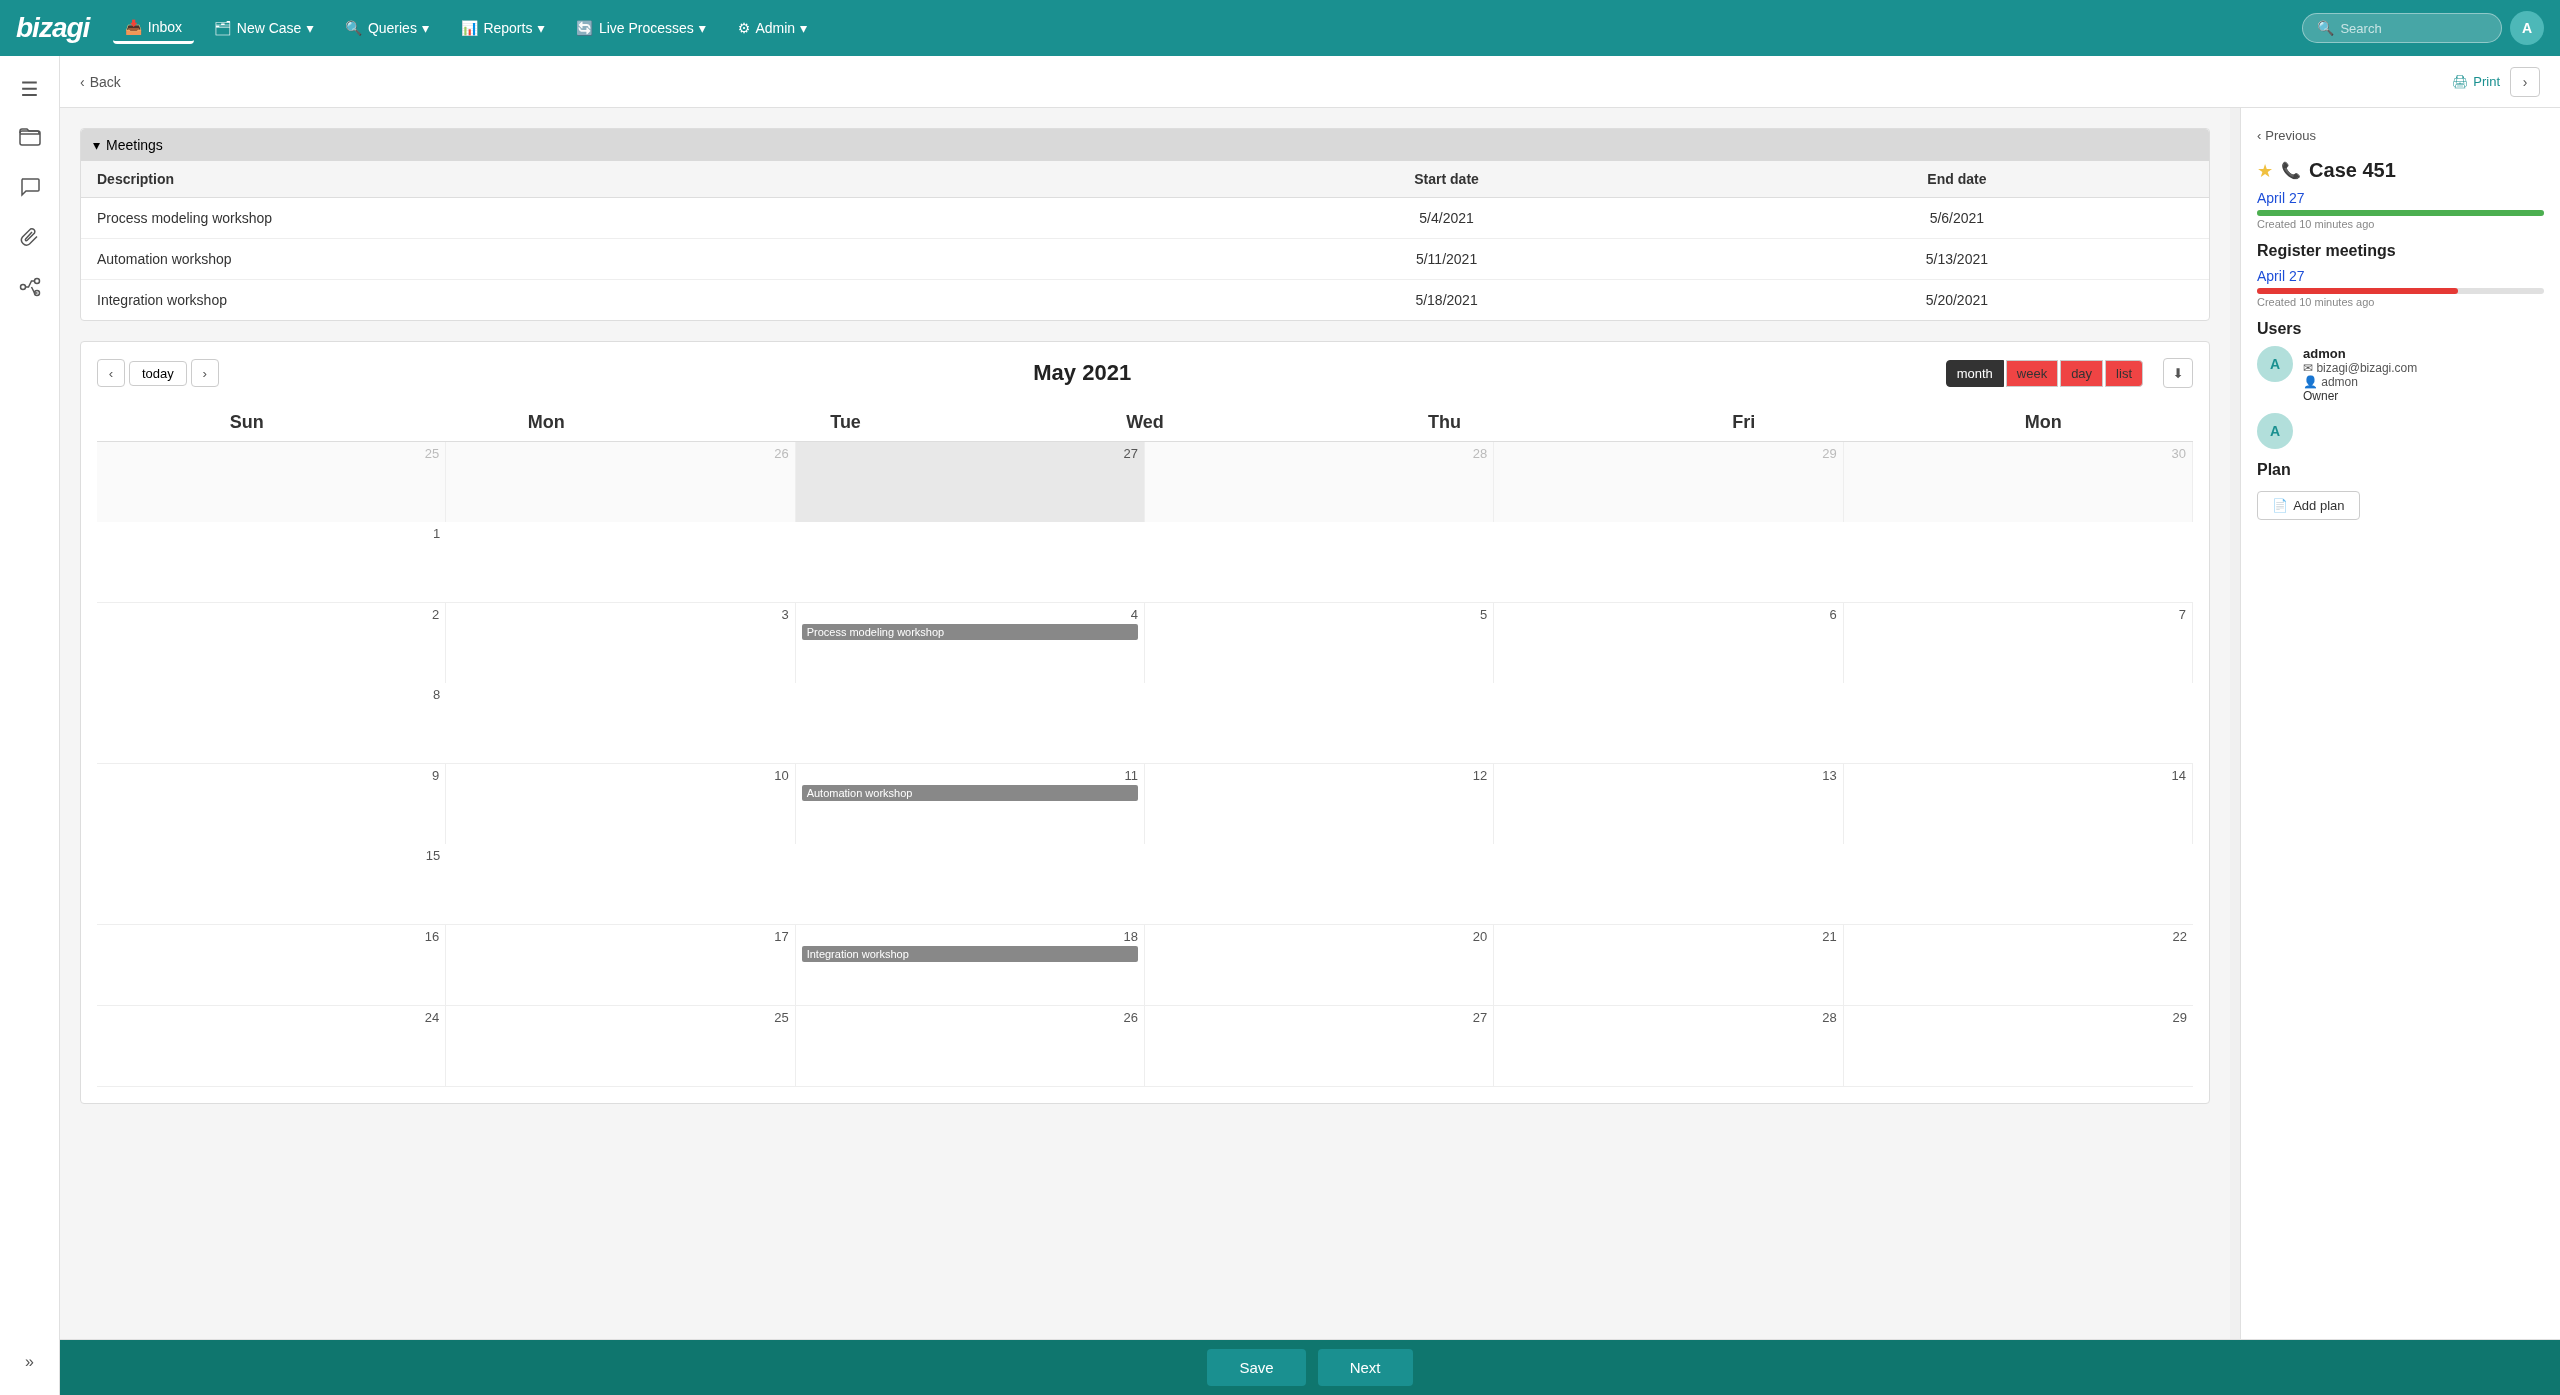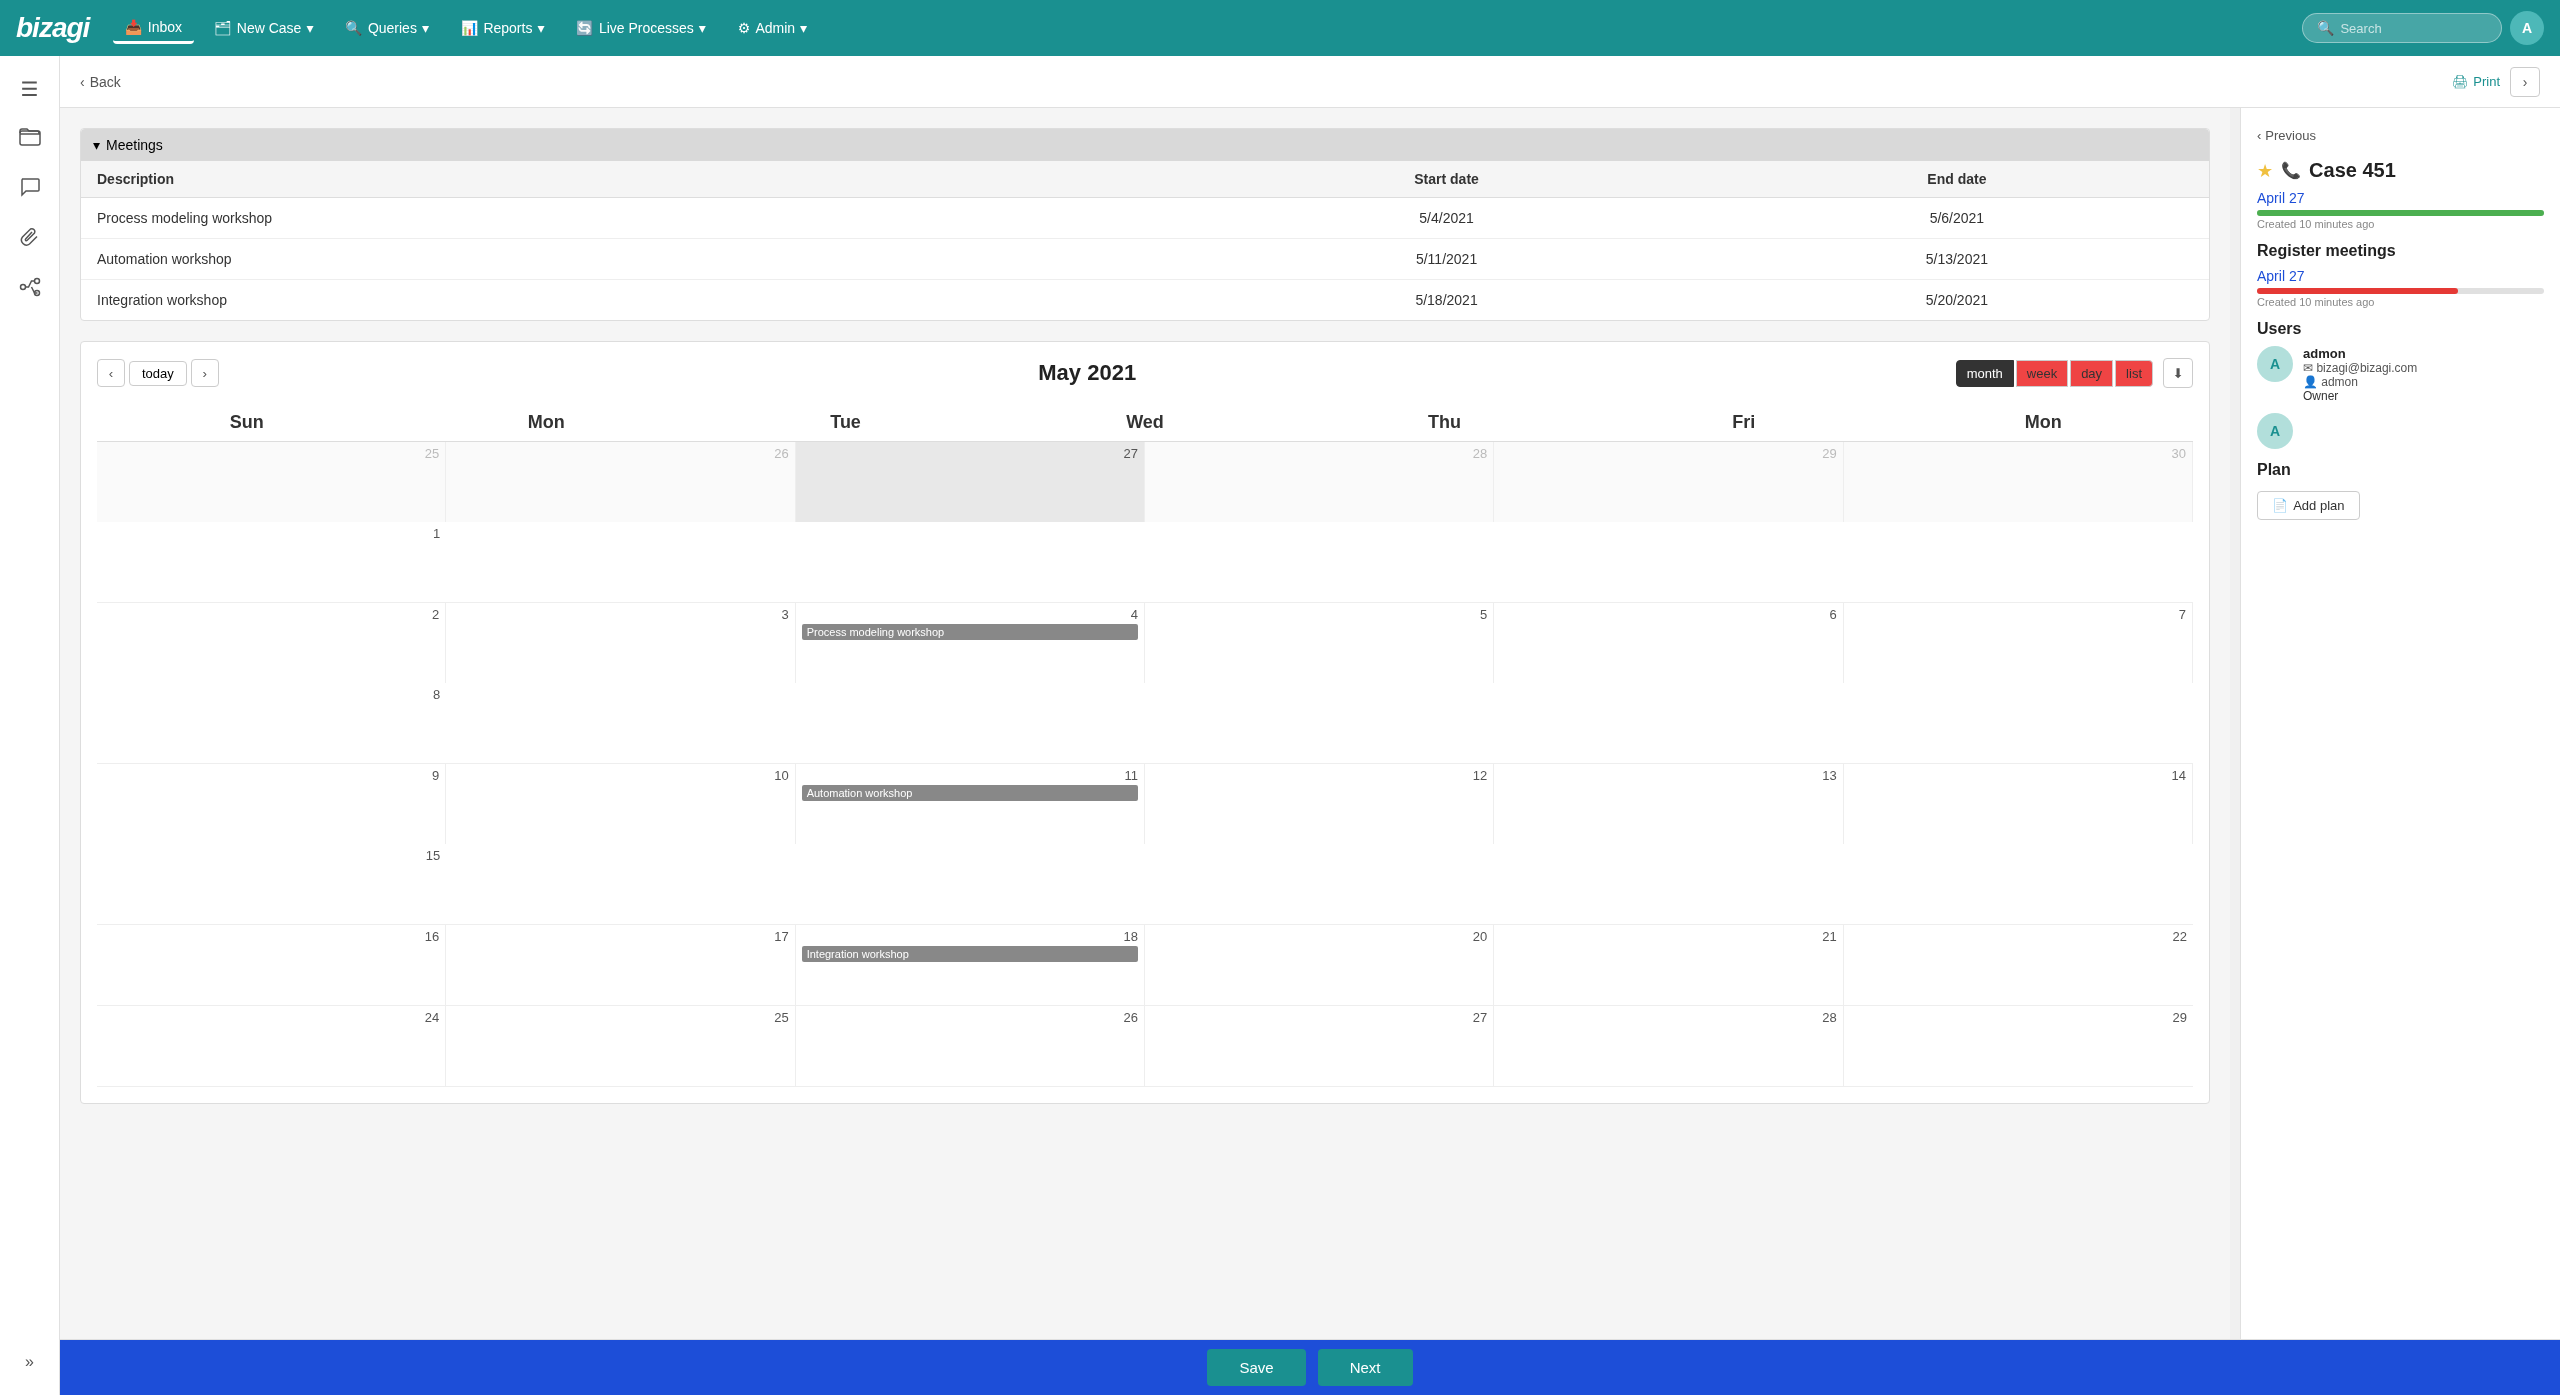--- a/index.html
+++ b/index.html
@@ -316,21 +316,21 @@
       padding: 2px 5px;
       border-radius: 2px;
       margin-top: 2px;
       white-space: nowrap;
       overflow: hidden;
       text-overflow: ellipsis;
     }
 
     
     .footer {
-      background: #1d4ed8;
+      background: #0f766e;
       border-top: 1px solid #e0e0e0;
       padding: 12px 20px;
       display: flex;
       justify-content: center;
       gap: 12px;
       height: 56px;
       align-items: center;
     }
     .btn-save {
       background: #1a9090;
@@ -560,21 +560,21 @@
         </div>
 
         <div class="calendar-section">
           <div class="calendar-toolbar">
             <div class="cal-nav">
               <button class="cal-nav-btn">‹</button>
               <button class="cal-today-btn">today</button>
               <button class="cal-nav-btn">›</button>
             </div>
             <div class="cal-title">May 2021</div>
-            <div style="display:flex;align-items:center;gap:10px;">
+            <div style="display:flex;align-items:center;gap:20px;">
               <div class="cal-view-btns">
                 <button class="cal-view-btn active">month</button>
                 <button class="cal-view-btn">week</button>
                 <button class="cal-view-btn">day</button>
                 <button class="cal-view-btn">list</button>
               </div>
               <button class="cal-download-btn">
                 <span>⬇</span>
               </button>
             </div>

